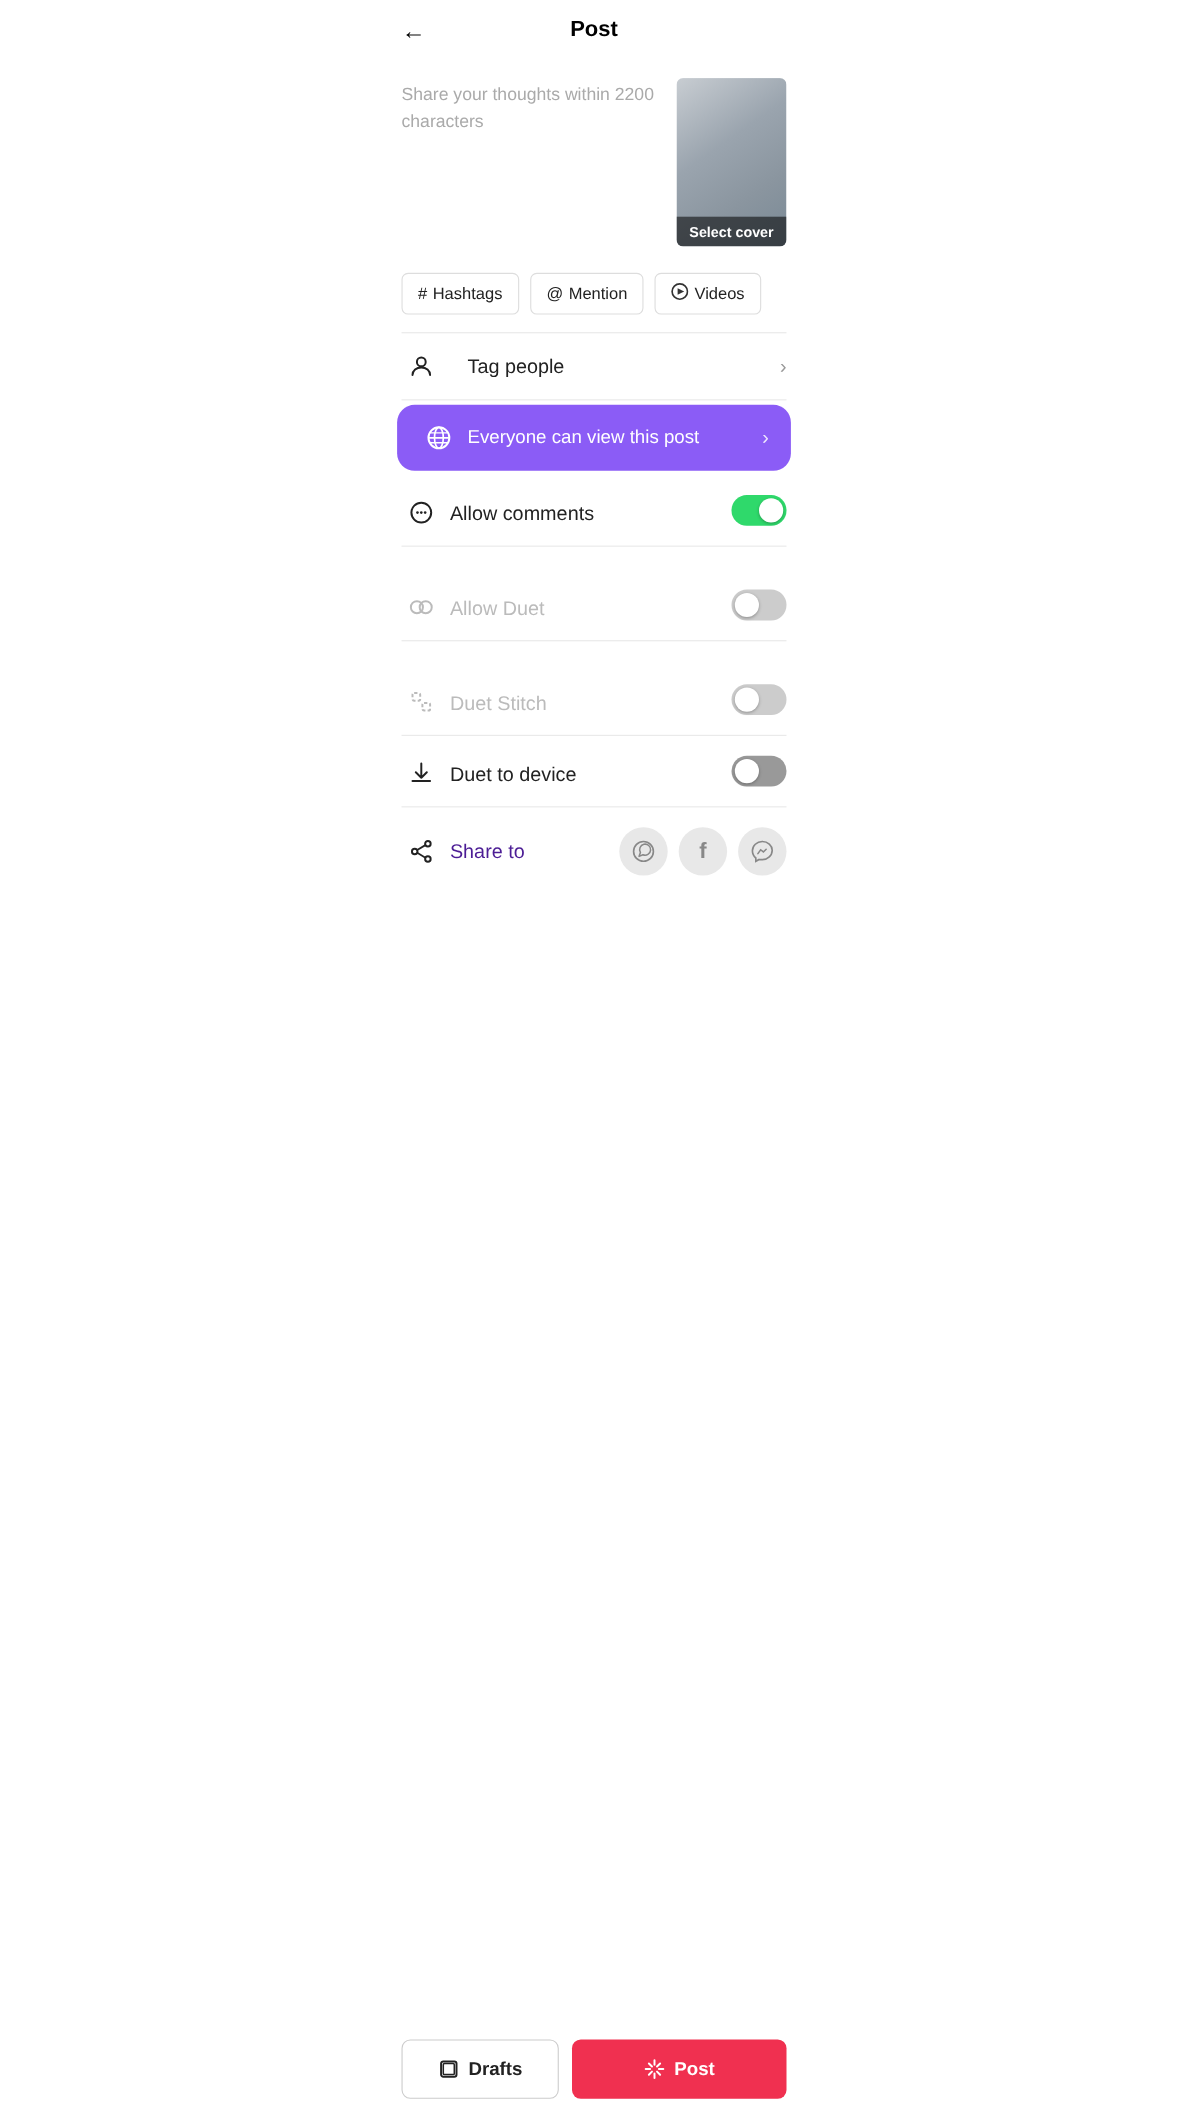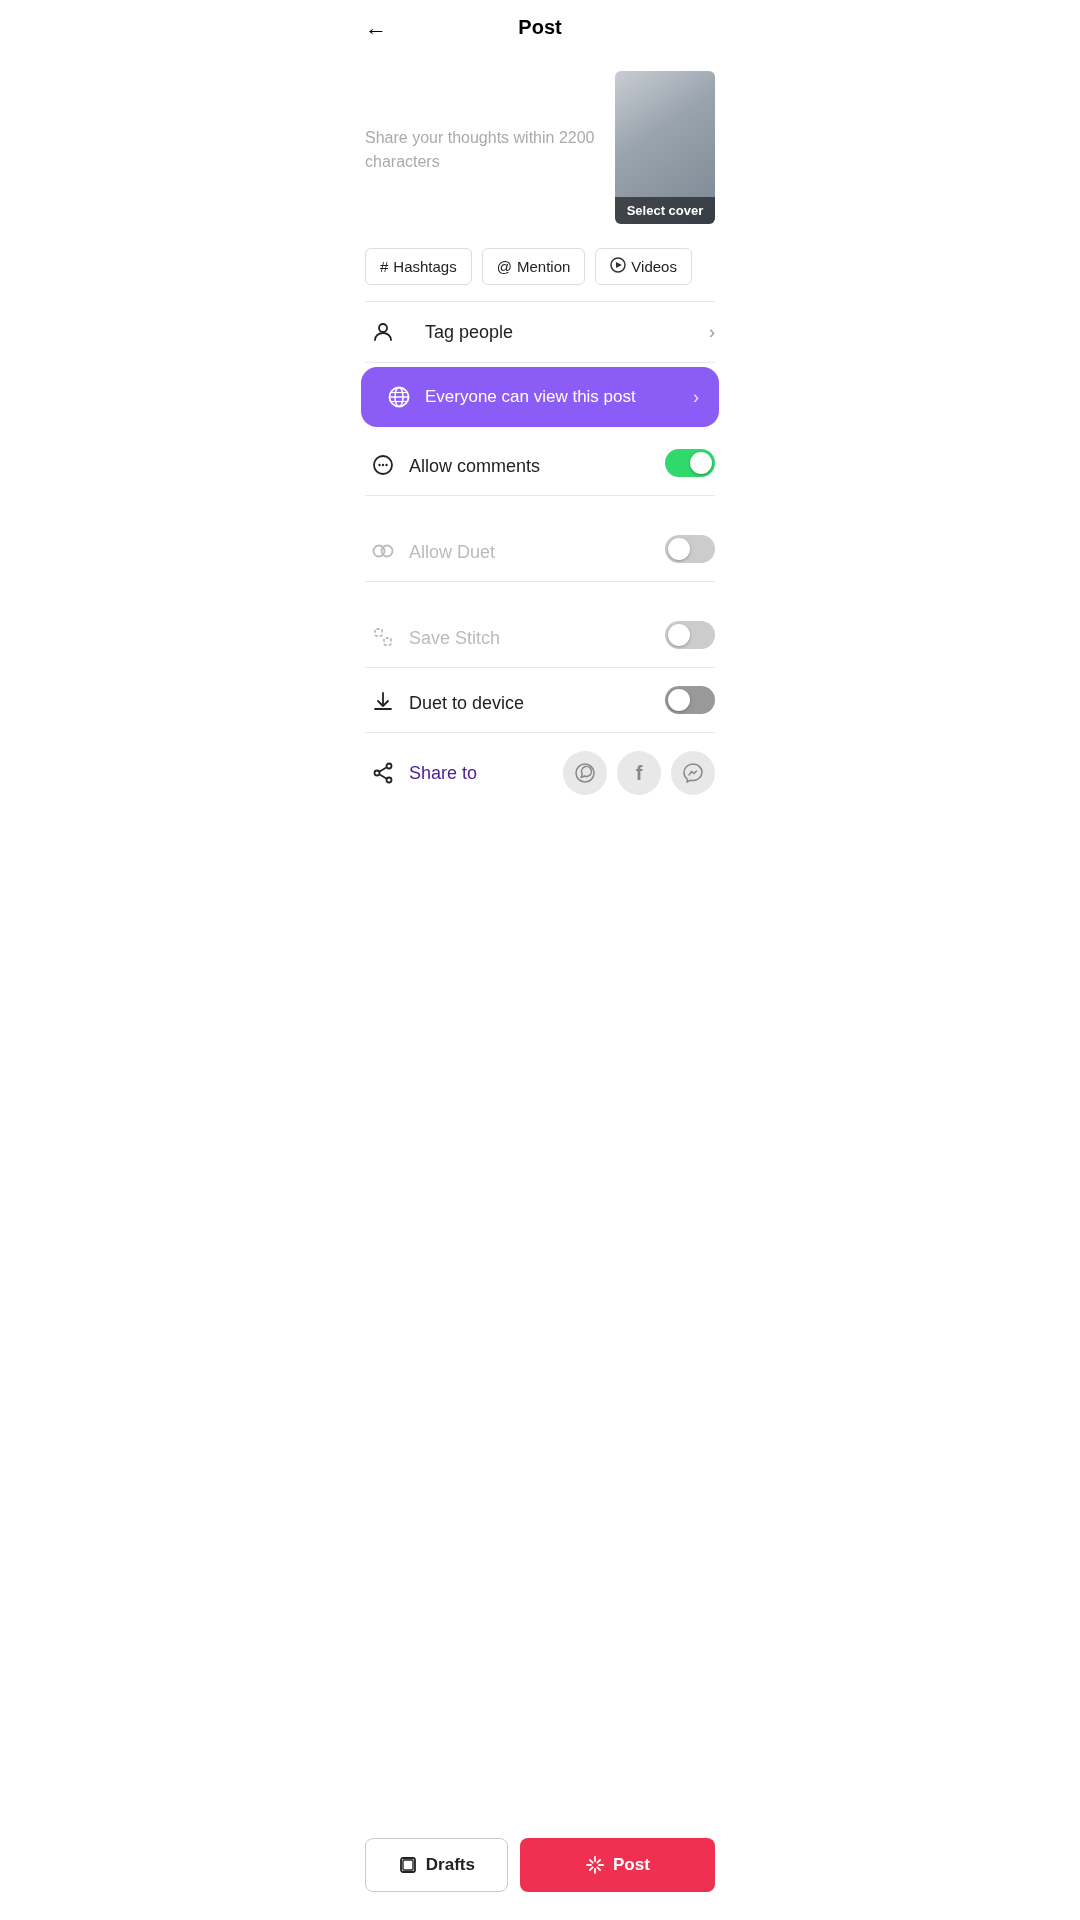--- a/index.html
+++ b/index.html
@@ -32,21 +32,21 @@
     .header-title {
       font-size: 20px;
       font-weight: 700;
     }
 
     
     .caption-area {
       display: flex;
       padding: 16px 20px;
       gap: 16px;
-      align-items: center;
+      align-items: flex-start;
     }
     .caption-text {
       flex: 1;
       font-size: 16px;
       color: #aaa;
       line-height: 1.5;
       padding-top: 4px;
     }
     .cover-thumbnail {
       width: 100px;
@@ -264,21 +264,21 @@
       justify-content: center;
       font-size: 20px;
       color: #555;
       cursor: pointer;
     }
 
     
     .bottom-bar {
       display: flex;
       gap: 12px;
-      padding: 16px 20px 28px;
+      padding: 16px 20px 12px;
       position: fixed;
       bottom: 0;
       left: 50%;
       transform: translateX(-50%);
       width: 390px;
       background: #fff;
     }
     .drafts-btn {
       flex: 1;
       padding: 16px;
@@ -411,21 +411,21 @@
 
 <div class="divider"></div>
 
 <div class="toggle-row">
   <div class="toggle-row-icon">
     <svg width="24" height="24" viewBox="0 0 24 24" fill="none">
       <rect x="4" y="4" width="7" height="7" rx="1.5" stroke="#bbb" stroke-width="1.8" stroke-dasharray="3 2"></rect>
       <rect x="13" y="13" width="7" height="7" rx="1.5" stroke="#bbb" stroke-width="1.8" stroke-dasharray="3 2"></rect>
     </svg>
   </div>
-  <span class="toggle-row-label disabled">Save Stitch</span>
+  <span class="toggle-row-label disabled">Duet Stitch</span>
   <div class="toggle off">
     <div class="toggle-knob"></div>
   </div>
 </div>
 
 <div class="divider"></div>
 
 <div class="toggle-row">
   <div class="toggle-row-icon">
     <svg width="24" height="24" viewBox="0 0 24 24" fill="none">

